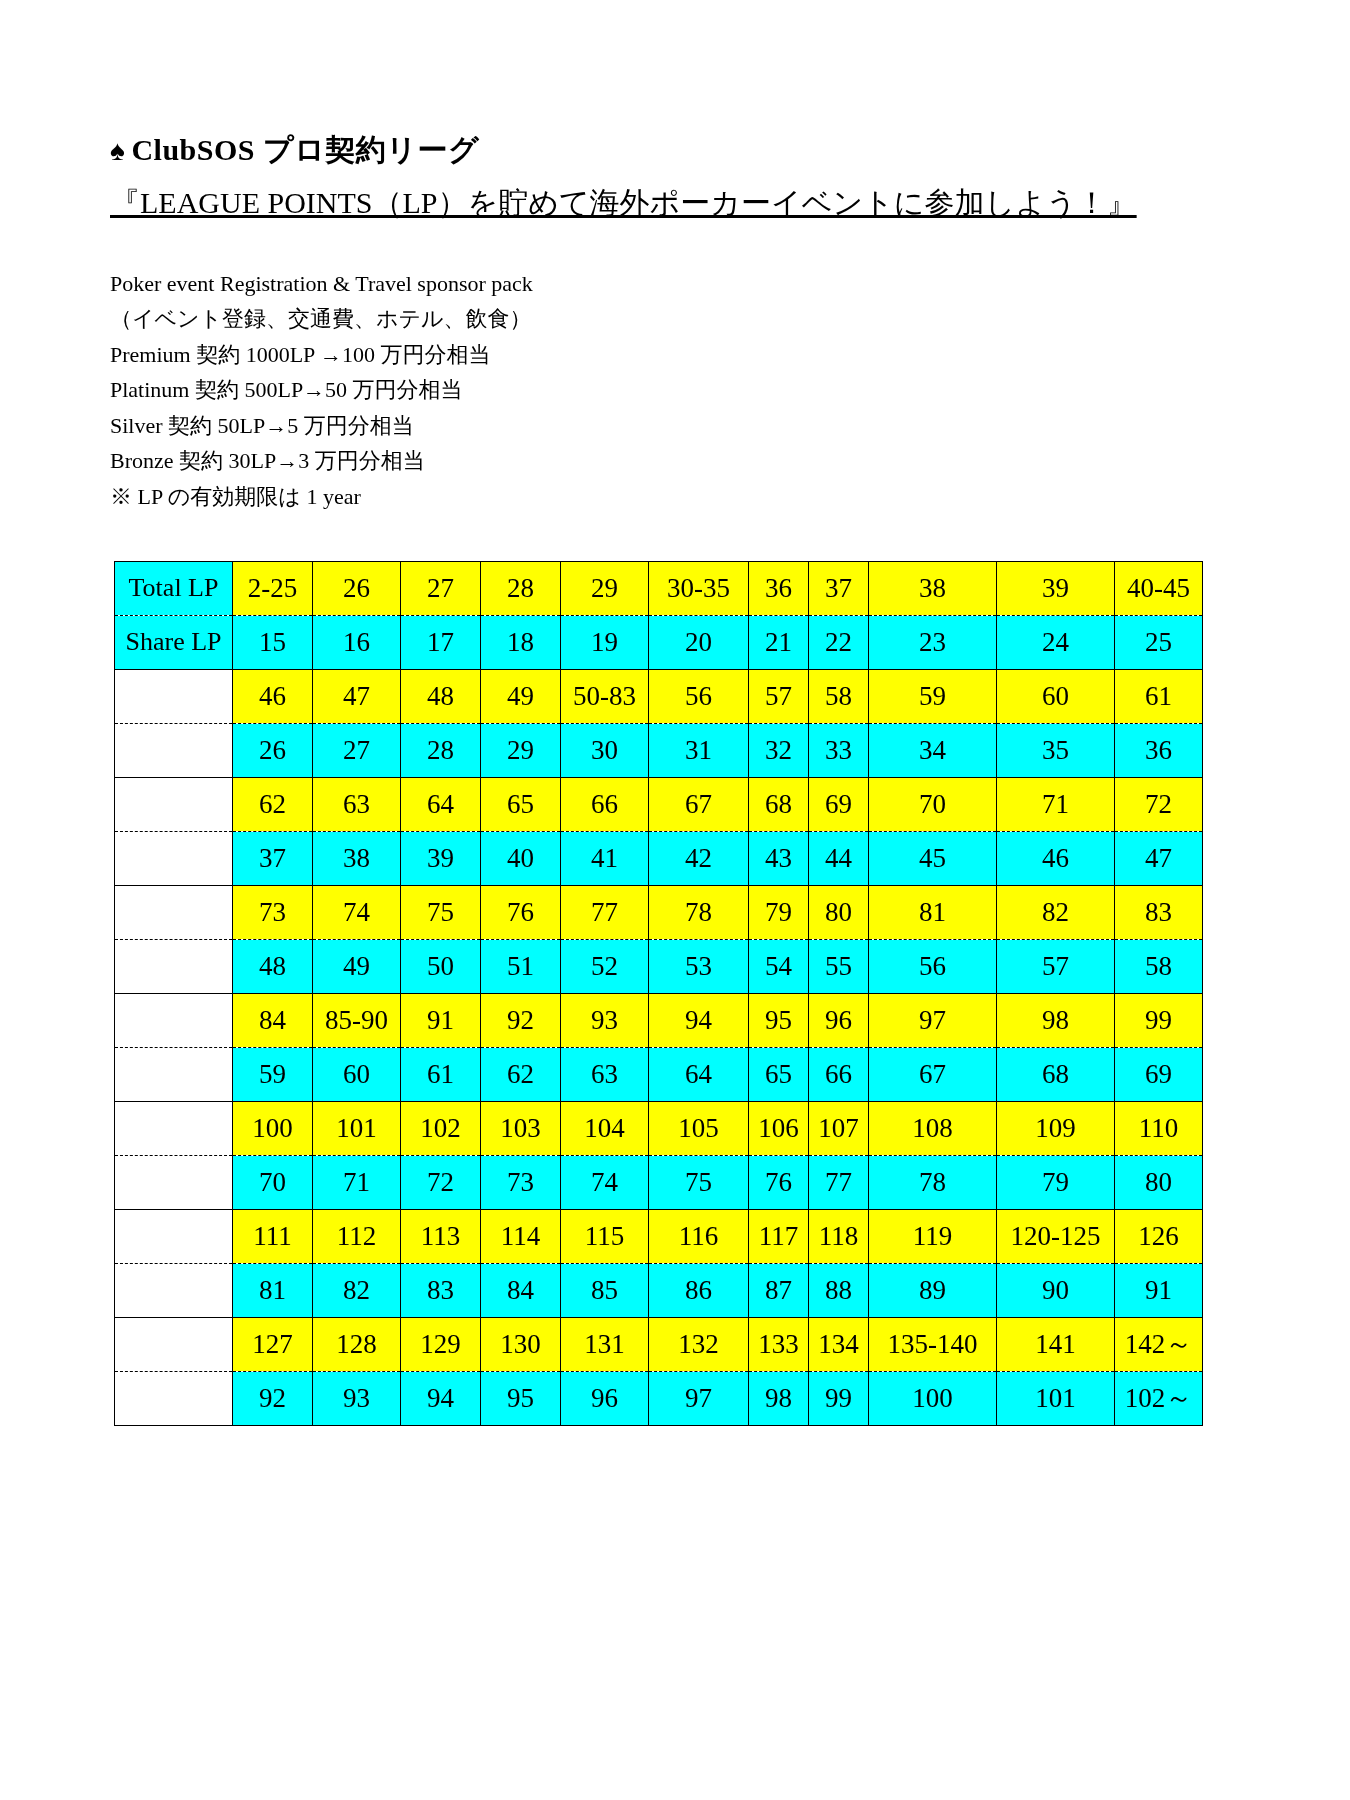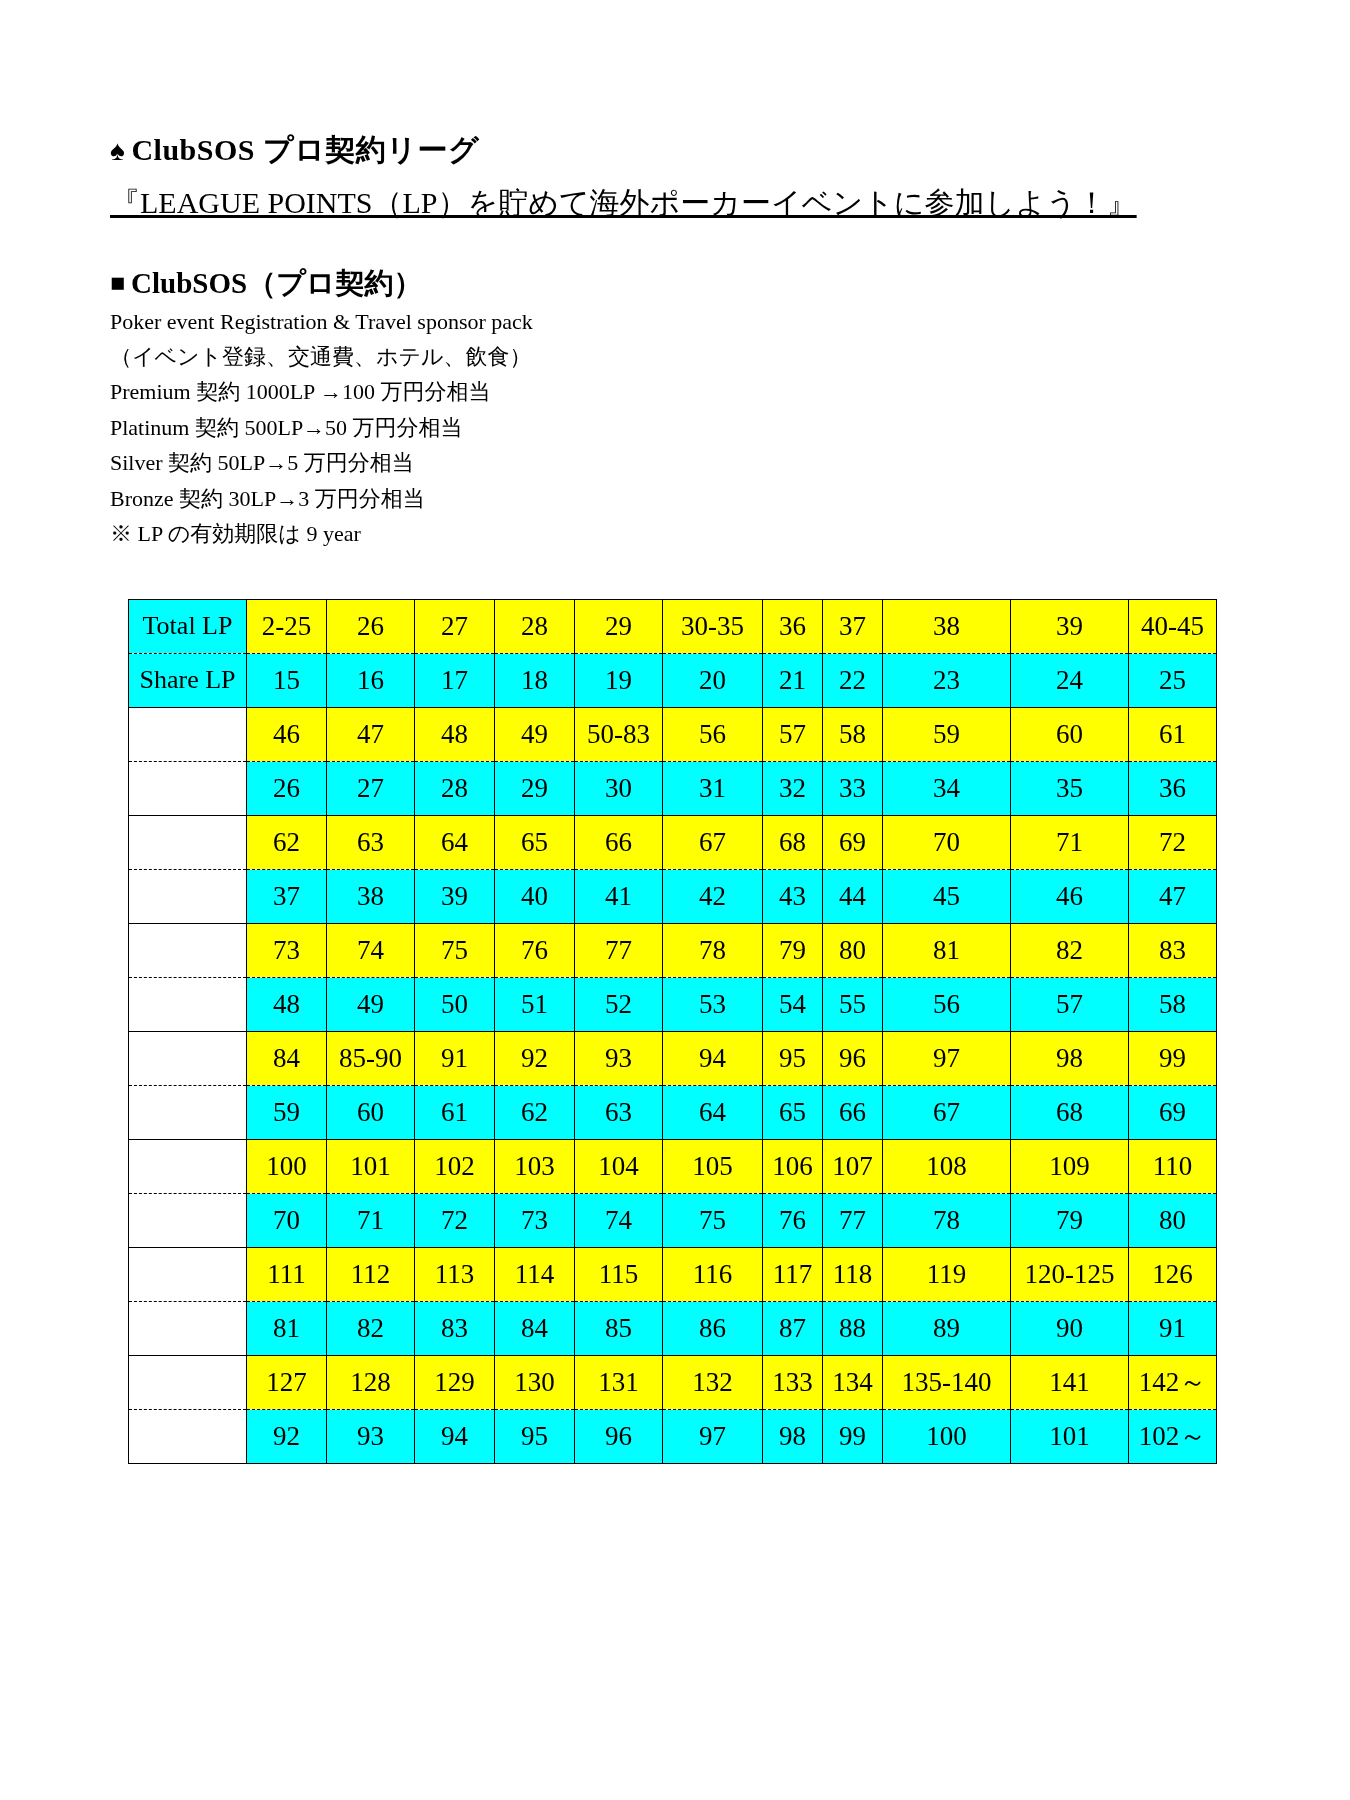--- a/index.html
+++ b/index.html
@@ -67,21 +67,21 @@
   .body-line {
     font-size: 22px;
     line-height: 1.52;
     white-space: nowrap;
     margin-top: 2px;
   }
 
   
   .table-wrap {
     margin-top: 48px;
-    margin-left: 18px;
+    margin-left: 4px;
   }
   table.lp {
     border-collapse: collapse;
     table-layout: fixed;
     font-size: 27px;
     font-family: "Liberation Serif", serif;
   }
   table.lp td {
     border: 1px solid #000000;
     text-align: center;
@@ -121,31 +121,28 @@
   <div class="content">
 
     <div class="title-line">
       <span class="spade">♠</span><span>ClubSOS プロ契約リーグ</span>
     </div>
 
     <div class="subtitle-line">『LEAGUE POINTS（LP）を貯めて海外ポーカーイベントに参加しよう！』</div>
 
     <div class="section-gap"></div>
 
-    <div class="section-head">
-      <span class="sq">■</span><span>ClubSOS（プロ契約）</span>
-    </div>
 
     <div class="body-line">Poker event Registration &amp; Travel sponsor pack</div>
     <div class="body-line">（イベント登録、交通費、ホテル、飲食）</div>
     <div class="body-line">Premium 契約 1000LP →100 万円分相当</div>
     <div class="body-line">Platinum 契約 500LP→50 万円分相当</div>
     <div class="body-line">Silver 契約 50LP→5 万円分相当</div>
     <div class="body-line">Bronze 契約 30LP→3 万円分相当</div>
-    <div class="body-line">※ LP の有効期限は 9 year</div>
+    <div class="body-line">※ LP の有効期限は 1 year</div>
 
     <div class="table-wrap">
       <table class="lp">
         <colgroup>
           <col class="c0">
             <col class="c1">
             <col class="c2">
             <col class="c3">
             <col class="c4">
           <col class="c5">

